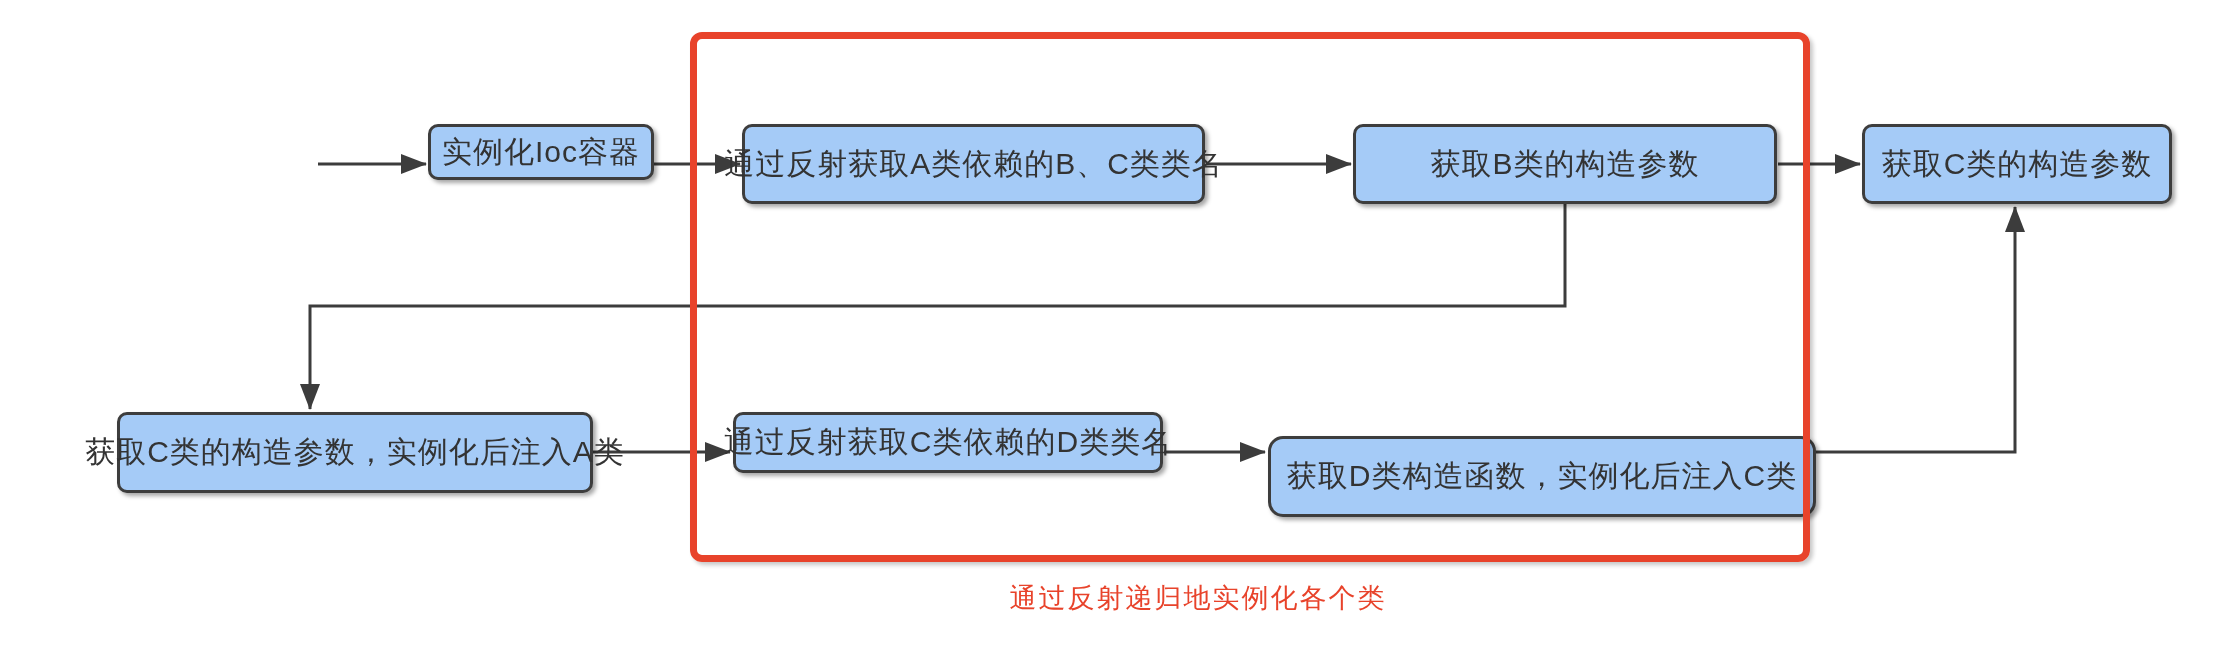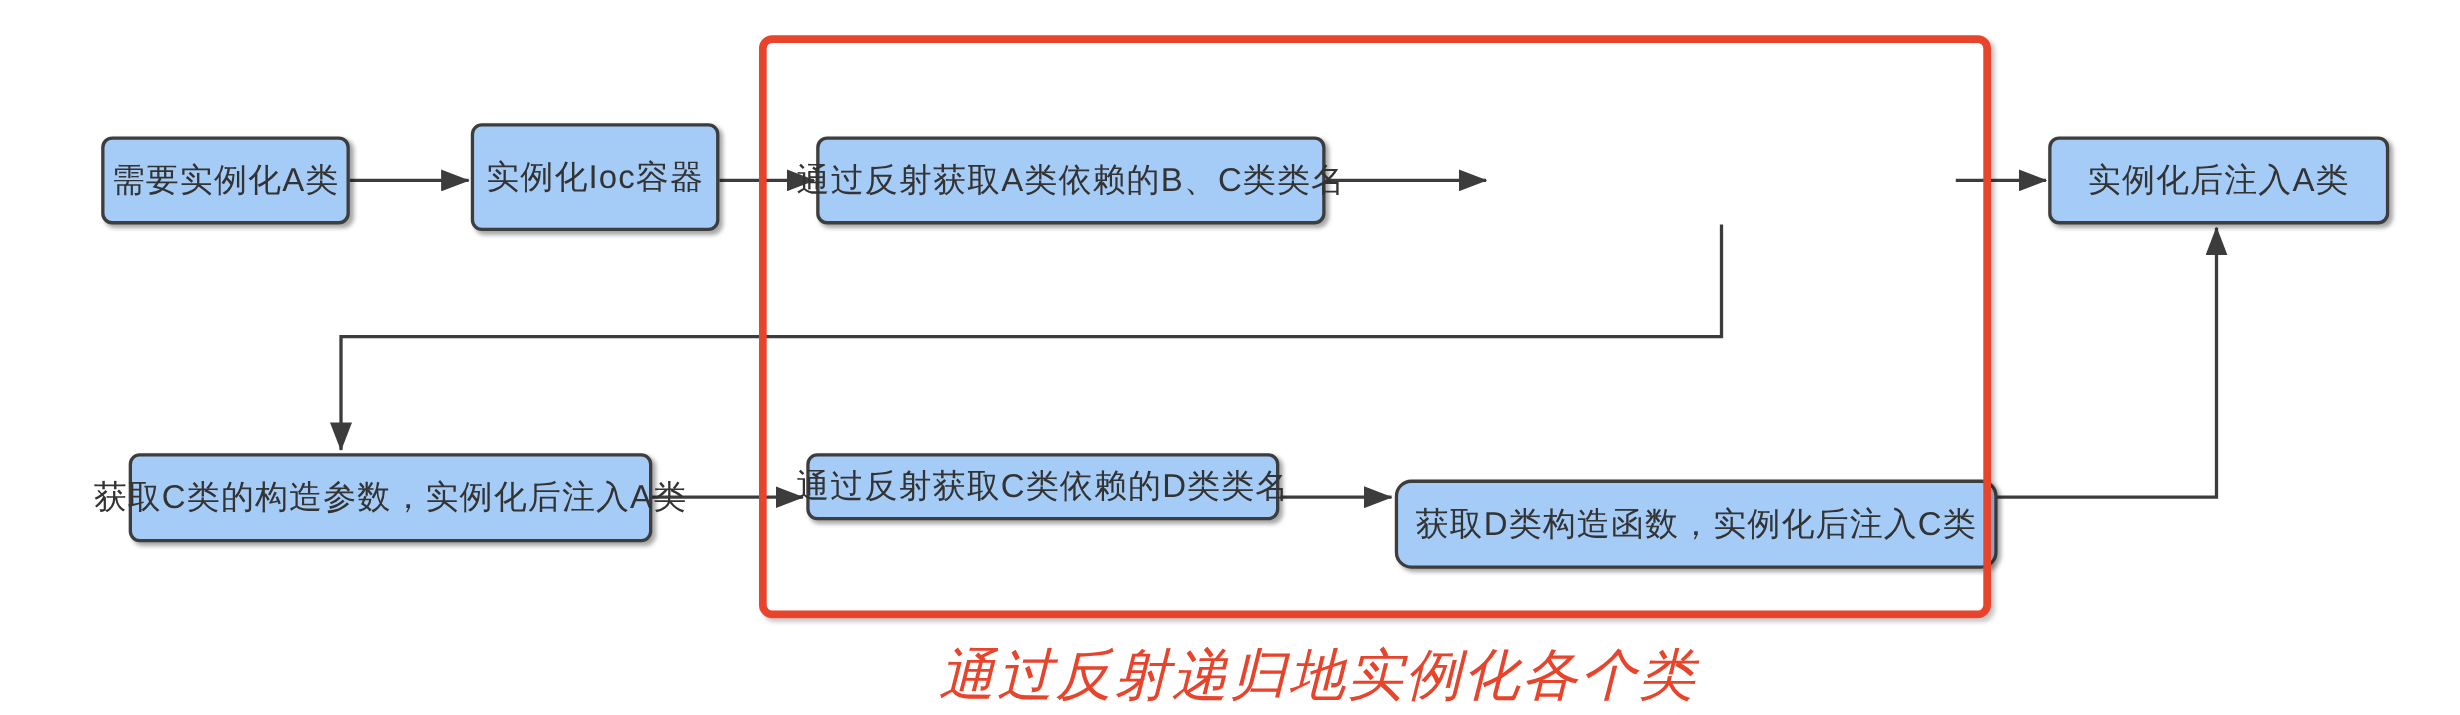--- a/index.html
+++ b/index.html
@@ -32,25 +32,24 @@
     border:7px solid var(--accent);
     border-radius:12px;
     background:transparent;
     box-shadow:3px 3px 4px rgba(0,0,0,0.22);
     z-index:3;
   }
   #caption{
     position:absolute;
     transform:translateX(-50%);
     color:var(--accent);
-    font-size:51px;
+    font-size:27px;
     letter-spacing:2px;
     white-space:nowrap;
     z-index:4;
-    font-style:italic;
   }
   .edge{fill:none;stroke:var(--edge-color);stroke-width:3px;}
 </style>
 </head>
 <body>
 
 <div id="canvas" style="--node-fill: #A5CBF7; --node-border: #3D3D3D; --edge-color: #3C3C3C; --text-color: #333333; --accent: #E8432B; background: rgb(255, 255, 255);">
   <svg id="edge-layer" width="2236" height="650" viewBox="0 0 2236 650">
     <defs>
       <marker id="arrowhead" markerUnits="userSpaceOnUse" markerWidth="26" markerHeight="20" viewBox="0 0 26 20" refX="25" refY="10" orient="auto">
@@ -65,20 +64,20 @@
         <path class="edge" d="M1565,204 L1565,306 L310,306 L310,409" marker-end="url(#arrowhead)"></path>
         <path class="edge" d="M549,452 L730,452" marker-end="url(#arrowhead)"></path>
         <path class="edge" d="M1164,452 L1265,452" marker-end="url(#arrowhead)"></path>
         <path class="edge" d="M1751,452 L2015,452 L2015,207" marker-end="url(#arrowhead)"></path>
       </g>
   </svg>
 
   <div id="highlight-box" style="left: 690px; top: 32px; width: 1120px; height: 530px;"></div>
 
   <div id="caption" style="left: 1198px; top: 580px;">通过反射递归地实例化各个类</div>
-<div class="flow-node" style="left: 92px; top: 124px; width: 226px; height: 80px;">需要实例化A类</div>
-    <div class="flow-node" style="left: 428px; top: 112px; width: 226px; height: 98px;">实例化Ioc容器</div>
+    <div class="flow-node" style="left: 428px; top: 124px; width: 226px; height: 56px;">实例化Ioc容器</div>
     <div class="flow-node" style="left: 742px; top: 124px; width: 463px; height: 80px;">通过反射获取A类依赖的B、C类类名</div>
-    <div class="flow-node" style="left: 1862px; top: 124px; width: 310px; height: 80px;">实例化后注入A类</div>
+    <div class="flow-node" style="left: 1353px; top: 124px; width: 424px; height: 80px;">获取B类的构造参数</div>
+    <div class="flow-node" style="left: 1862px; top: 124px; width: 310px; height: 80px;">获取C类的构造参数</div>
     <div class="flow-node" style="left: 72px; top: 412px; width: 476px; height: 81px; margin-left: 45px;">获取C类的构造参数，实例化后注入A类</div>
     <div class="flow-node" style="left: 733px; top: 412px; width: 430px; height: 61px;">通过反射获取C类依赖的D类类名</div>
     <div class="flow-node" style="left: 1268px; top: 436px; width: 548px; height: 81px; border-radius: 15px;">获取D类构造函数，实例化后注入C类</div>
   </div>
 
 </body></html>

